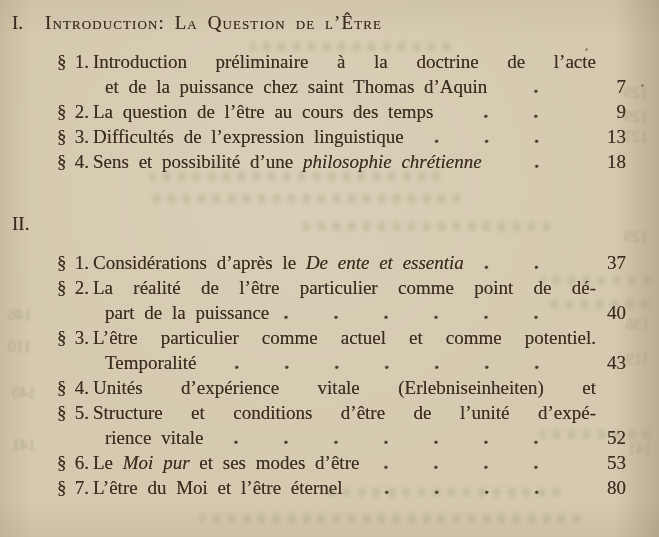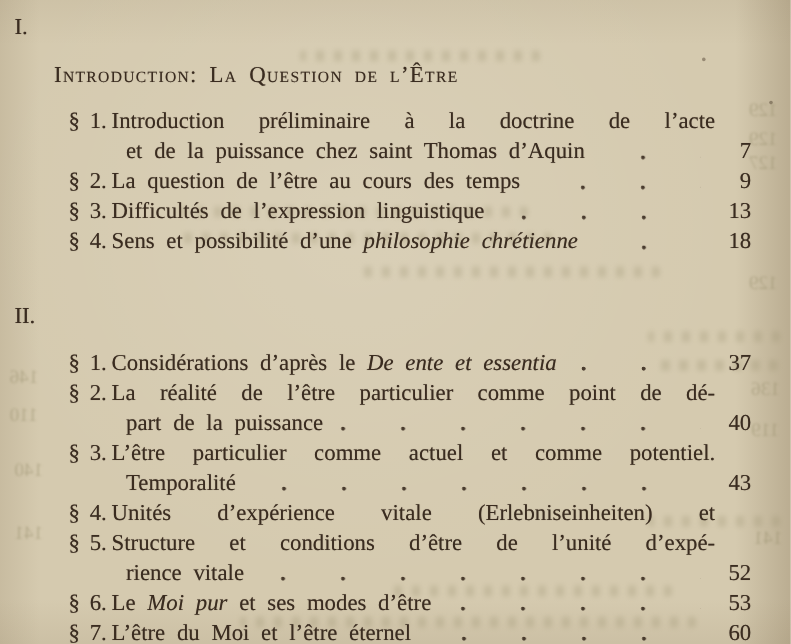--- a/index.html
+++ b/index.html
@@ -21,21 +21,21 @@
       var(--bg);
   }
   .toc{
     position:absolute;left:12px;right:33px;top:10px;
     font-size:19px;line-height:25px;
     text-shadow:0 0 .6px rgba(58,44,32,.55);
   }
   .section + .section{margin-top:37px;}
   .sec-head{display:flex;line-height:25px;margin-bottom:14px;}
   .numeral{flex:none;width:33px;}
-  .sec-title{font-variant:small-caps;letter-spacing:1.1px;word-spacing:4px;margin-top:40px;}
+  .sec-title{font-variant:small-caps;letter-spacing:1.1px;word-spacing:4px;}
   .entries{margin-left:45px;}
   .row{display:flex;align-items:baseline;line-height:25px;}
   .row.cont{padding-left:48px;justify-content:flex-end;}
   .row.full{padding-right:30px;}
   .row.full .txt{flex:1 1 auto;text-align:justify;text-align-last:justify;}
   .lbl{flex:none;width:36px;display:flex;justify-content:space-between;box-sizing:border-box;padding-right:4px;}
   .txt em{font-style:italic;}
   .pgline .txt{word-spacing:5px;}
   .leader{
     flex:1 1 auto;min-width:10px;height:5px;align-self:flex-end;
@@ -189,21 +189,21 @@
             <span class="leader"></span>
             <span class="pg">53</span>
           </div>
           <div class="row pgline">
             <span class="lbl">
               <span>§</span>
               <span>7.</span>
             </span>
             <span class="txt"><span>L’être du Moi et l’être éternel</span></span>
             <span class="leader"></span>
-            <span class="pg">60</span>
+            <span class="pg">80</span>
           </div>
         </div>
       </div>
     </div>
 
   <div id="ghosts">
       <span class="ghostnum" style="left: 624px; top: 84px;">129</span>
       <span class="ghostnum" style="left: 624px; top: 108px;">129</span>
       <span class="ghostnum" style="left: 624px; top: 128px;">127</span>
       <span class="ghostnum" style="left: 624px; top: 228px;">129</span>

